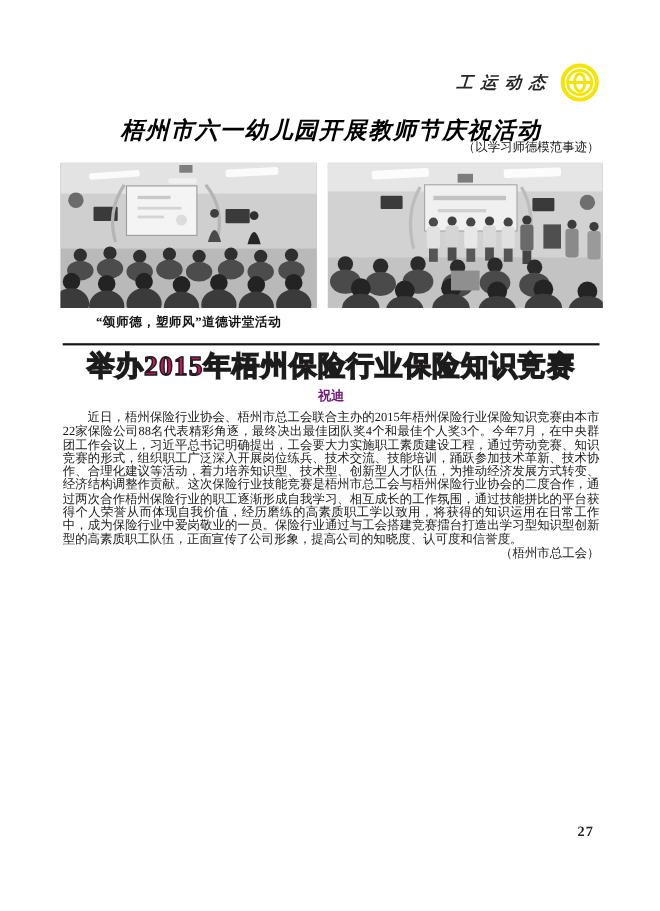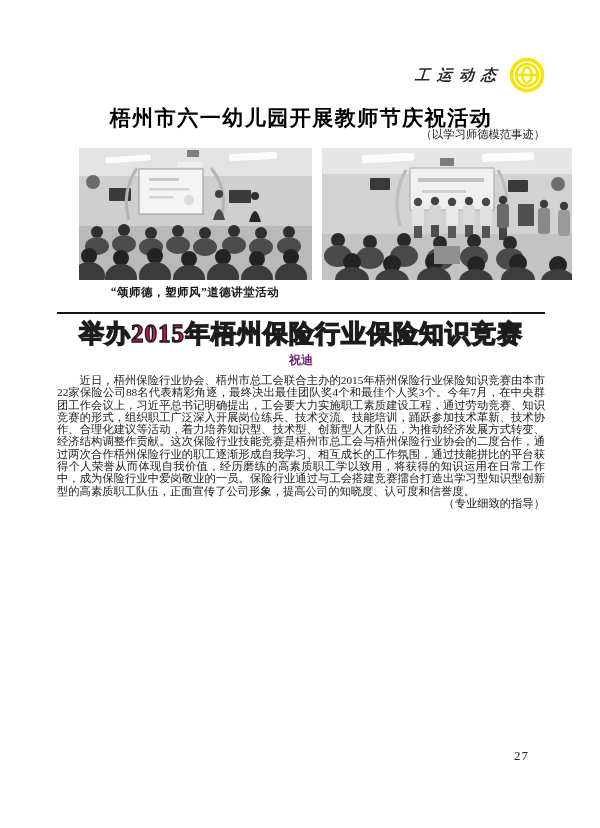--- a/index.html
+++ b/index.html
@@ -20,36 +20,36 @@
     letter-spacing:7px;color:#262626;transform:skewX(-4deg);
     white-space:nowrap;
   }
   .logo-wrap{width:36px;height:36px;flex:0 0 auto;}
   .logo-wrap svg{display:block;}
 
   
   .title1{
     margin:8px 0 6px;text-align:center;
     font-size:21px;font-weight:bold;letter-spacing:1.5px;
-    line-height:32px;color:#000;
+    line-height:32px;color:#000;font-style:italic;
   }
   p.body{
     margin:0;font-size:11.3px;line-height:12.3px;
     text-align:justify;text-indent:2em;color:#191919;
   }
   .attr-overlap{
     margin-top:-12.3px;text-align:right;
     font-size:11.3px;line-height:12.3px;color:#191919;
   }
   .attr-line{
     text-align:right;font-size:11.3px;line-height:12.3px;color:#191919;
   }
 
   
-  .photos{display:flex;gap:10px;margin-top:8px;margin-left:-2px;width:540px;justify-content:center;}
+  .photos{display:flex;gap:10px;margin-top:8px;margin-left:-2px;width:540px;}
   figure{margin:0;}
   .photo-frame{display:block;background:#bfbfbf;}
   figcaption{
     text-align:center;font-weight:bold;font-size:11.5px;
     margin-top:5px;letter-spacing:0.5px;color:#141414;
   }
 
   
   .rule{border:none;border-top:2px solid #151515;margin:12px 0 0;}
   .title2{
@@ -57,22 +57,22 @@
     font-size:25px;font-weight:bold;letter-spacing:1px;line-height:34px;
     color:#be185d;-webkit-text-stroke:1.3px #1c1c1c;
     text-shadow:0 0 1px #1c1c1c;
   }
   .author{
     text-align:center;font-weight:bold;font-size:12px;
     line-height:14px;margin:2px 0 7px;color:#701a75;
   }
 
   .pagenum{
-    position:absolute;top:748px;right:71px;
-    font-size:13px;font-weight:normal;letter-spacing:1px;color:#222;
+    position:absolute;top:748px;right:60px;
+    font-size:13px;font-weight:bold;letter-spacing:1px;color:#222;
   }
 </style>
 </head>
 <body>
 
 <div class="page">
   <div class="content">
 
     <div class="hdr">
       <span class="hdr-label">工运动态</span>
@@ -233,18 +233,18 @@
         </svg>
       </figure>
     </div>
 
     <hr class="rule">
 
     <h2 class="title2">举办2015年梧州保险行业保险知识竞赛</h2>
     <div class="author">祝迪</div>
 
     <p class="body">近日，梧州保险行业协会、梧州市总工会联合主办的2015年梧州保险行业保险知识竞赛由本市22家保险公司88名代表精彩角逐，最终决出最佳团队奖4个和最佳个人奖3个。今年7月，在中央群团工作会议上，习近平总书记明确提出，工会要大力实施职工素质建设工程，通过劳动竞赛、知识竞赛的形式，组织职工广泛深入开展岗位练兵、技术交流、技能培训，踊跃参加技术革新、技术协作、合理化建议等活动，着力培养知识型、技术型、创新型人才队伍，为推动经济发展方式转变、经济结构调整作贡献。这次保险行业技能竞赛是梧州市总工会与梧州保险行业协会的二度合作，通过两次合作梧州保险行业的职工逐渐形成自我学习、相互成长的工作氛围，通过技能拼比的平台获得个人荣誉从而体现自我价值，经历磨练的高素质职工学以致用，将获得的知识运用在日常工作中，成为保险行业中爱岗敬业的一员。保险行业通过与工会搭建竞赛擂台打造出学习型知识型创新型的高素质职工队伍，正面宣传了公司形象，提高公司的知晓度、认可度和信誉度。</p>
-    <div class="attr-line">（专业细致的指导）</div>
+    <div class="attr-line">（梧州市总工会）</div>
 
   </div>
 
   <div class="pagenum">27</div>
 </div>
 
 </body></html>

